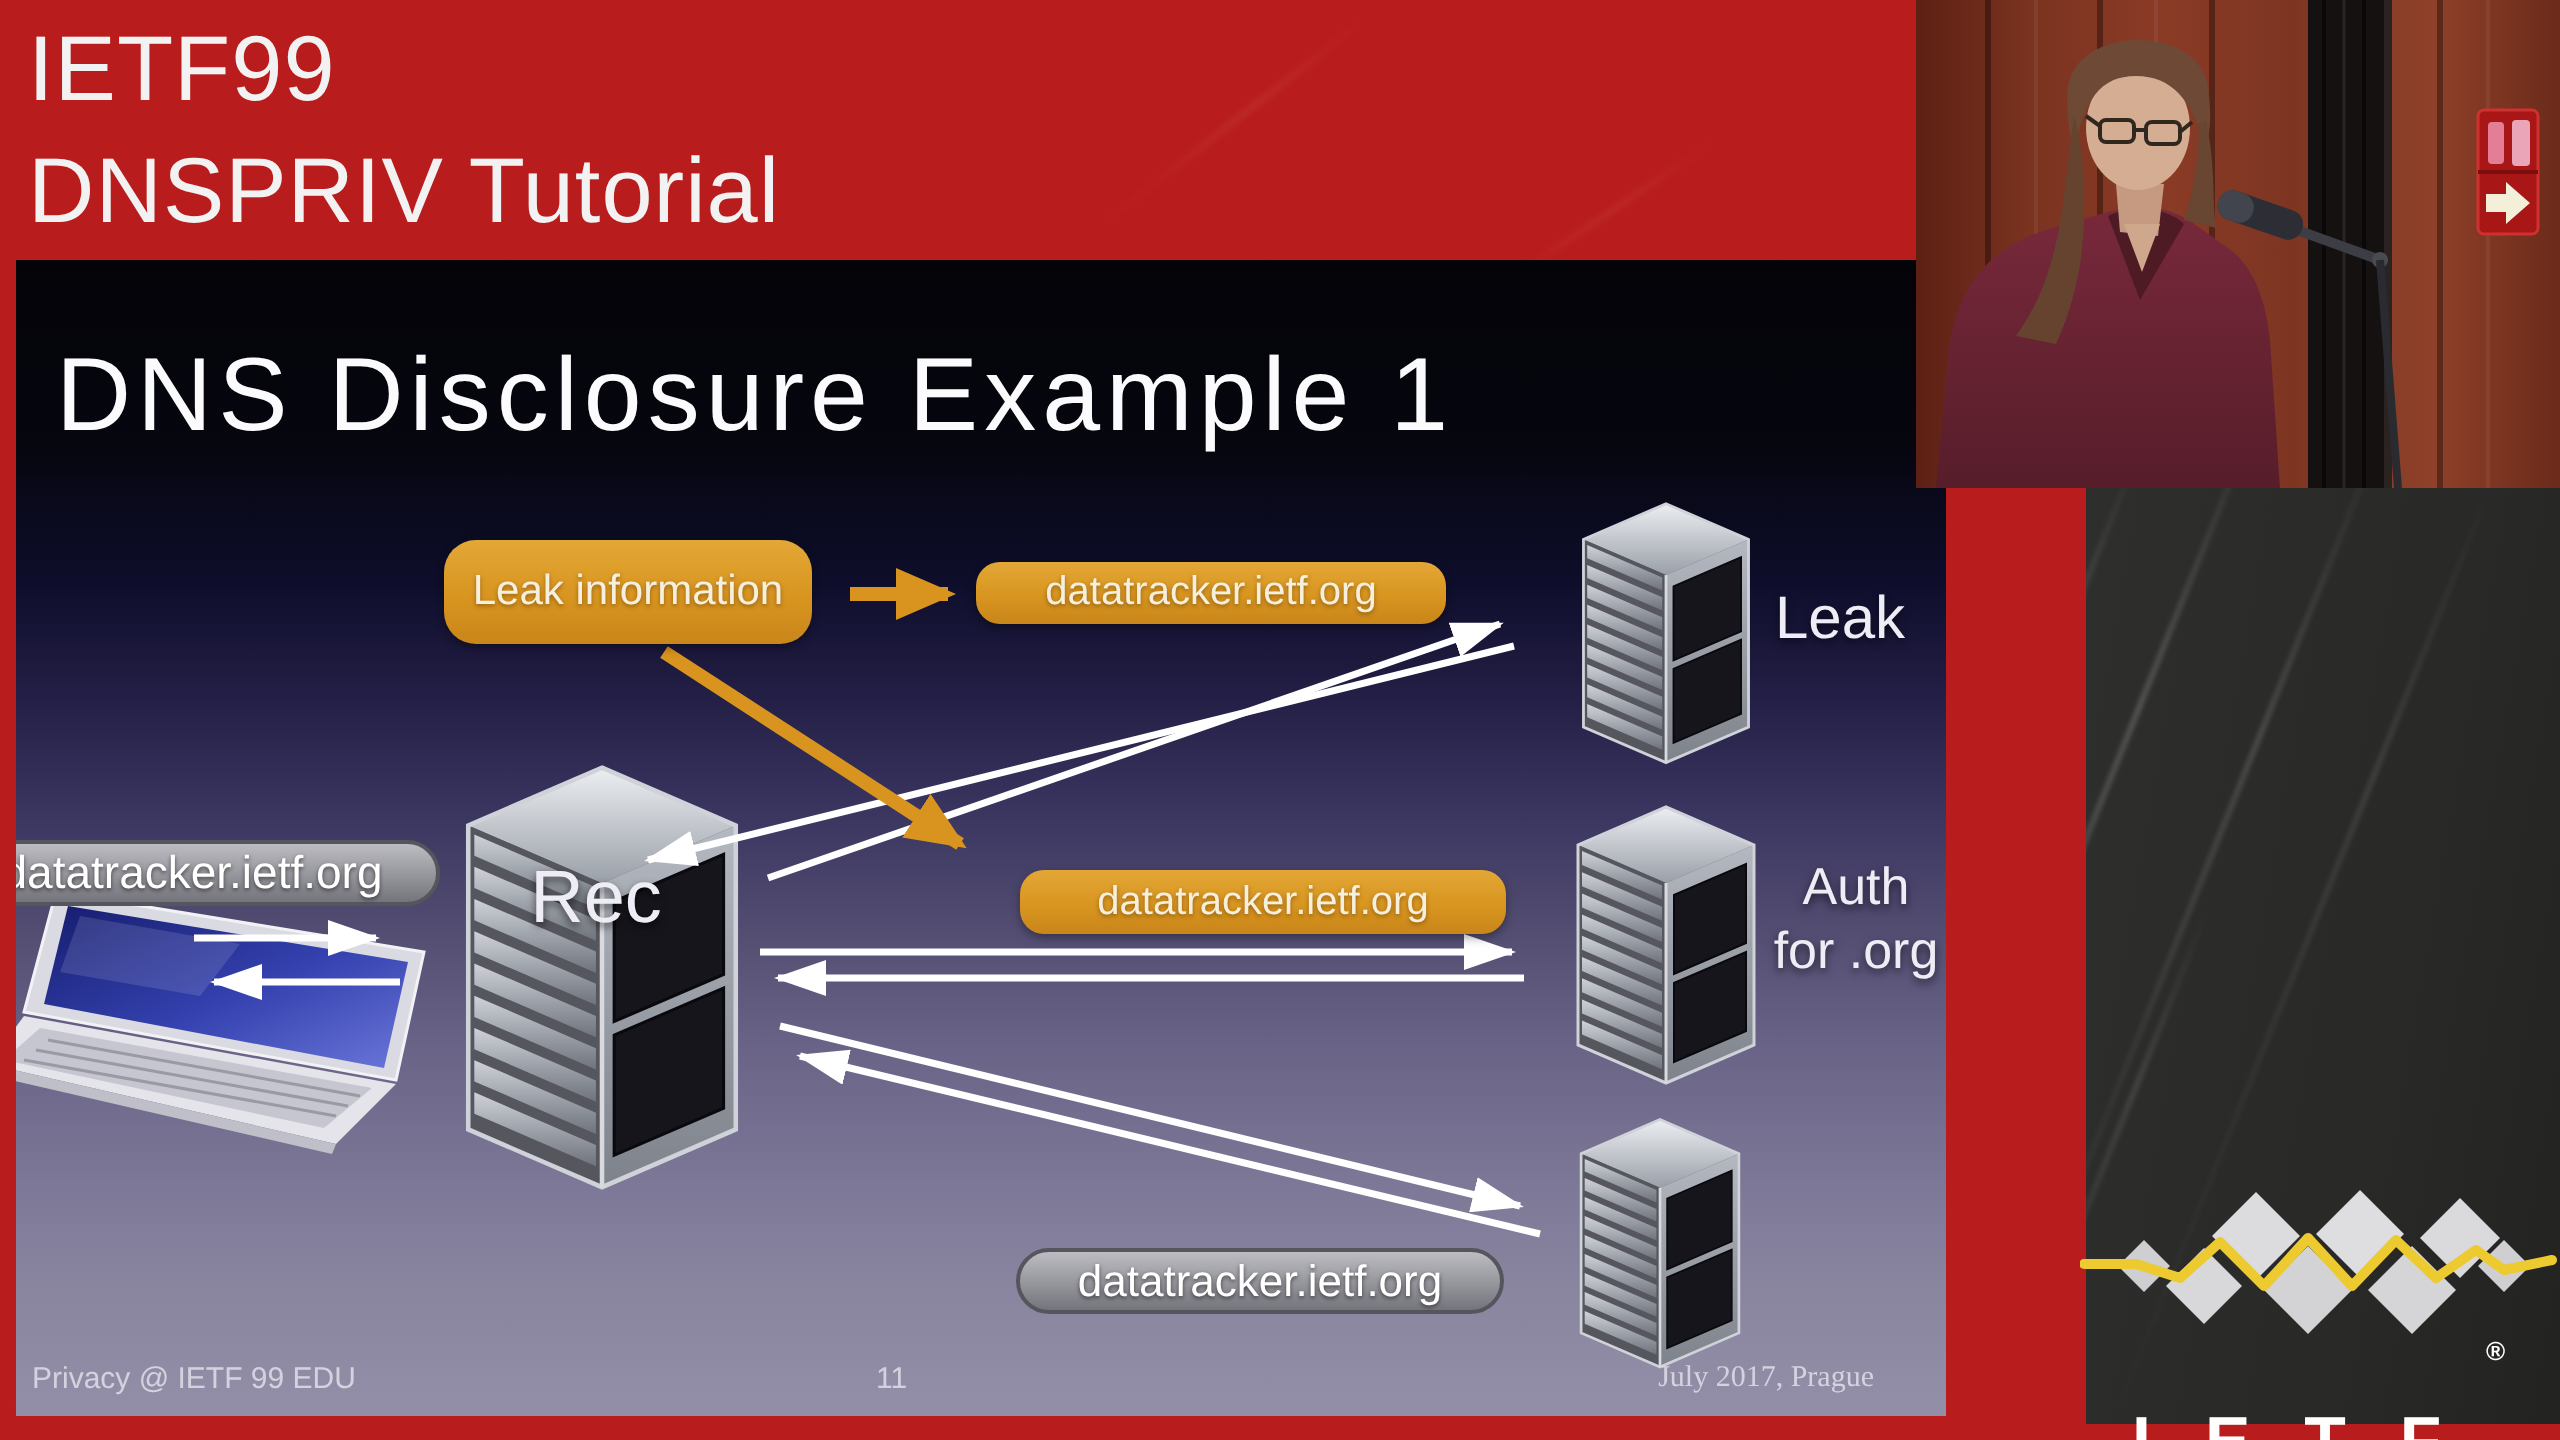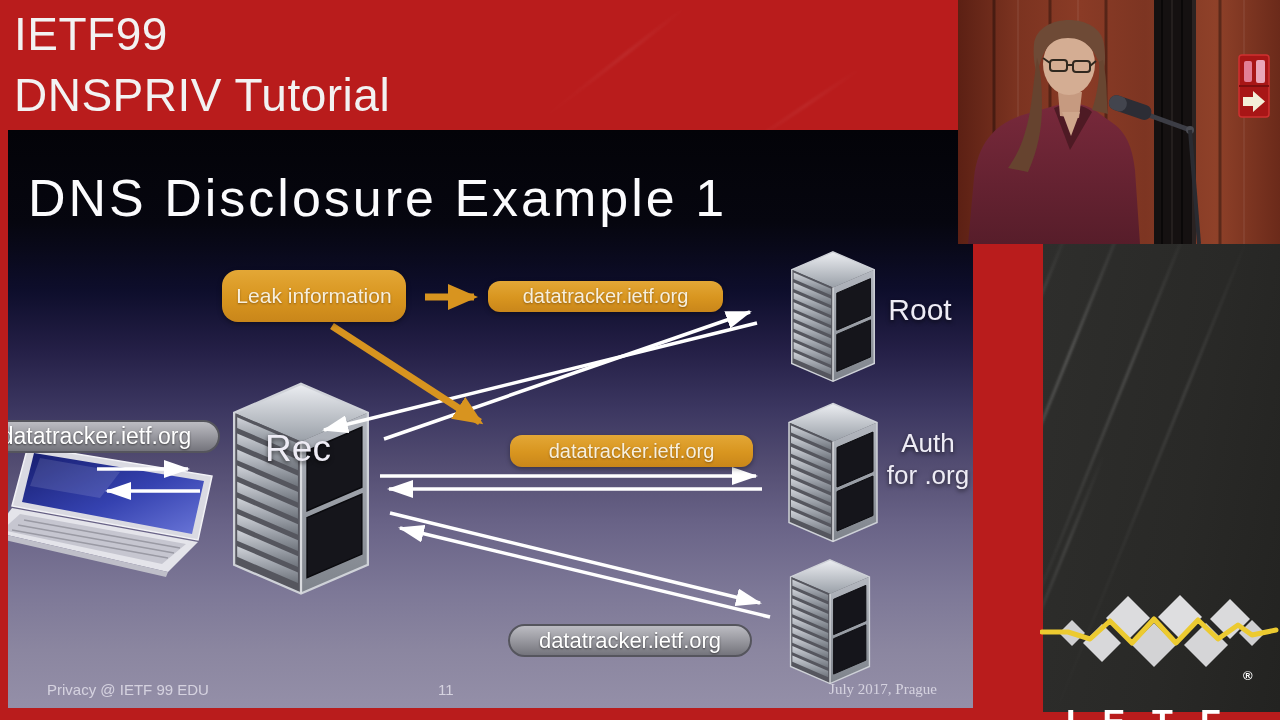--- a/index.html
+++ b/index.html
@@ -23,21 +23,21 @@
         border:2px solid #55555d;border-radius:19px;color:#ffffff;
         text-shadow:0 1px 2px rgba(0,0,0,.55);box-sizing:border-box;}
   .obox{position:absolute;display:flex;align-items:center;justify-content:center;
         background:linear-gradient(180deg,#e3a736 0%,#d8951f 55%,#c9861a 100%);
         border-radius:12px;color:#f7efdd;text-shadow:0 1px 2px rgba(80,45,0,.5);
         box-shadow:0 2px 5px rgba(0,0,0,.35);box-sizing:border-box;}
   .node-label{position:absolute;color:#eeecf5;text-shadow:0 2px 4px rgba(0,0,0,.6);
               text-align:center;line-height:1.22;}
   .slide-footer{position:absolute;bottom:10px;left:0;width:100%;color:rgba(232,230,240,.78);
                 font-size:15px;}
-  .sf-left{position:absolute;left:8px;bottom:0;margin-left:31px;}
+  .sf-left{position:absolute;left:8px;bottom:0;}
   .sf-center{position:absolute;left:430px;width:60px;text-align:left;bottom:0;}
   .sf-right{position:absolute;right:36px;bottom:0;font-family:Liberation Serif, serif;}
   .diagram-svg{position:absolute;left:0;top:0;width:965px;height:578px;}
   .placed-svg{position:absolute;}
   
   .right-panel{position:absolute;left:1043px;top:243px;width:237px;height:469px;
                background:linear-gradient(100deg,#2e2e2c 0%,#292927 60%,#232321 100%);overflow:hidden;}
   .rp-streak{position:absolute;width:3px;height:560px;transform:rotate(22deg);
              transform-origin:top center;filter:blur(1px);
              background:linear-gradient(180deg,rgba(255,255,255,0),rgba(255,255,255,.18) 30%,
@@ -184,21 +184,21 @@
       <span>datatracker.ietf.org</span>
     </div>
     <div class="pill" style="left:-36px;top:290px;width:248px;height:33px;font-size:23px;">
       <span>datatracker.ietf.org</span>
     </div>
     <div class="pill" style="left:500px;top:494px;width:244px;height:33px;font-size:22px;">
       <span>datatracker.ietf.org</span>
     </div>
 
     <div class="node-label" style="left:250px;top:256px;width:80px;font-size:37px;margin-top:40px;">Rec</div>
-    <div class="node-label" style="left:872px;top:162px;width:80px;font-size:30px;">Root</div>
+    <div class="node-label" style="left:872px;top:162px;width:80px;font-size:30px;">Leak</div>
     <div class="node-label" style="left:864px;top:298px;width:112px;font-size:26px;">
       <div>Auth</div>
       <div>for .org</div>
     </div>
 
     <div class="slide-footer">
       <span class="sf-left">Privacy @ IETF 99 EDU</span>
       <span class="sf-center">11</span>
       <span class="sf-right">July 2017, Prague</span>
     </div>

